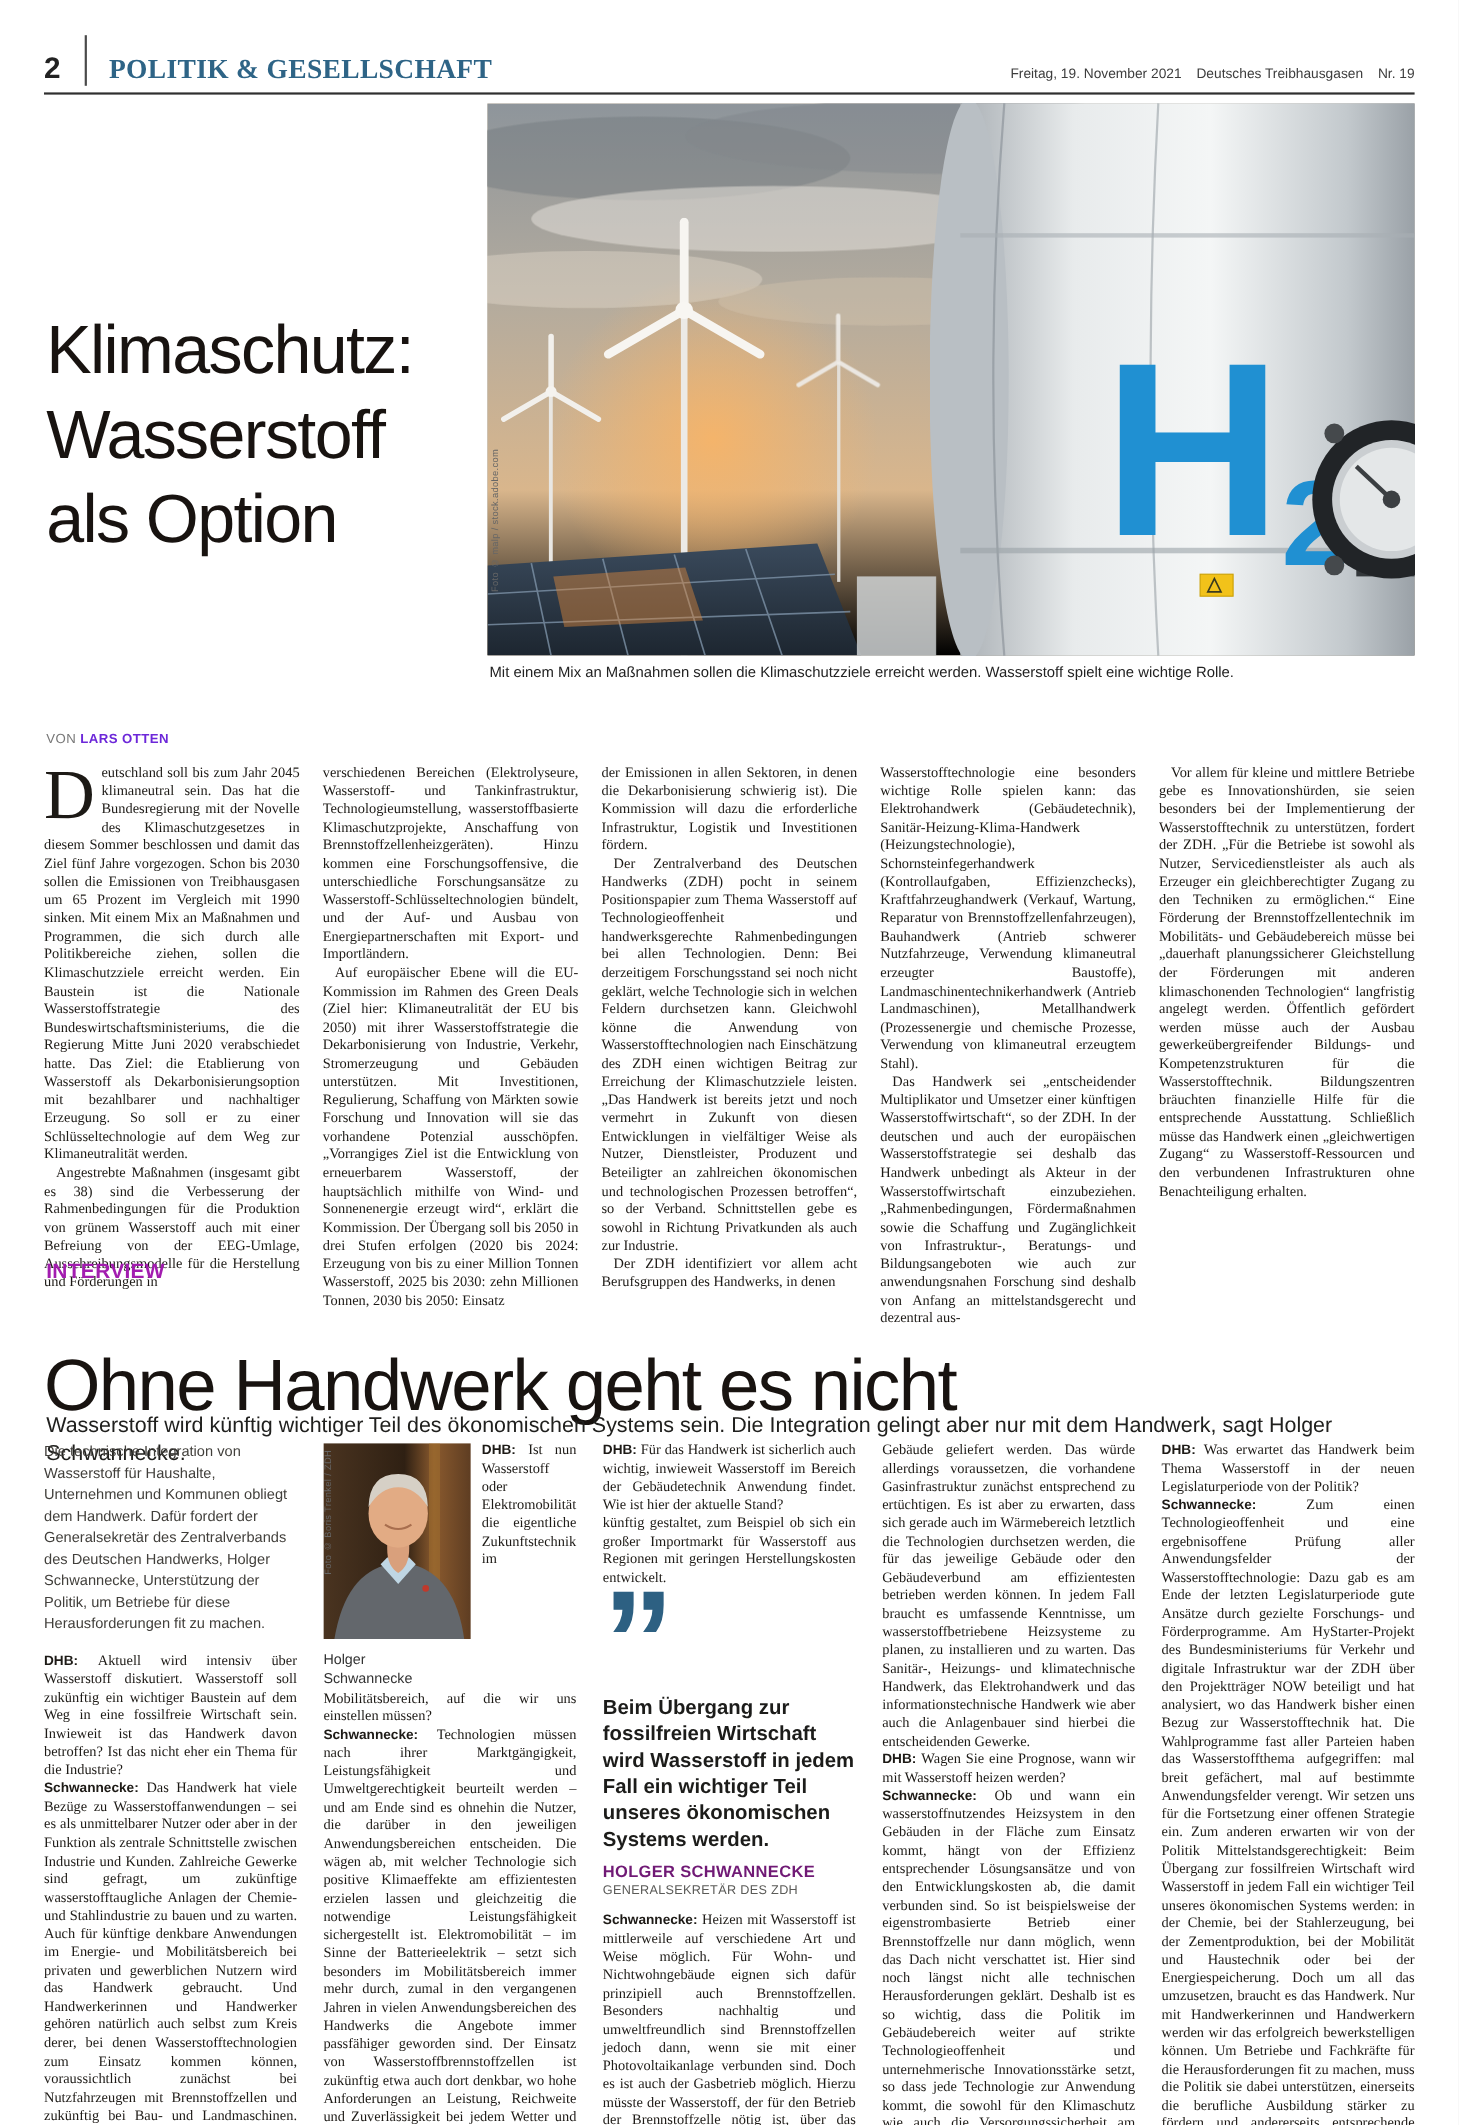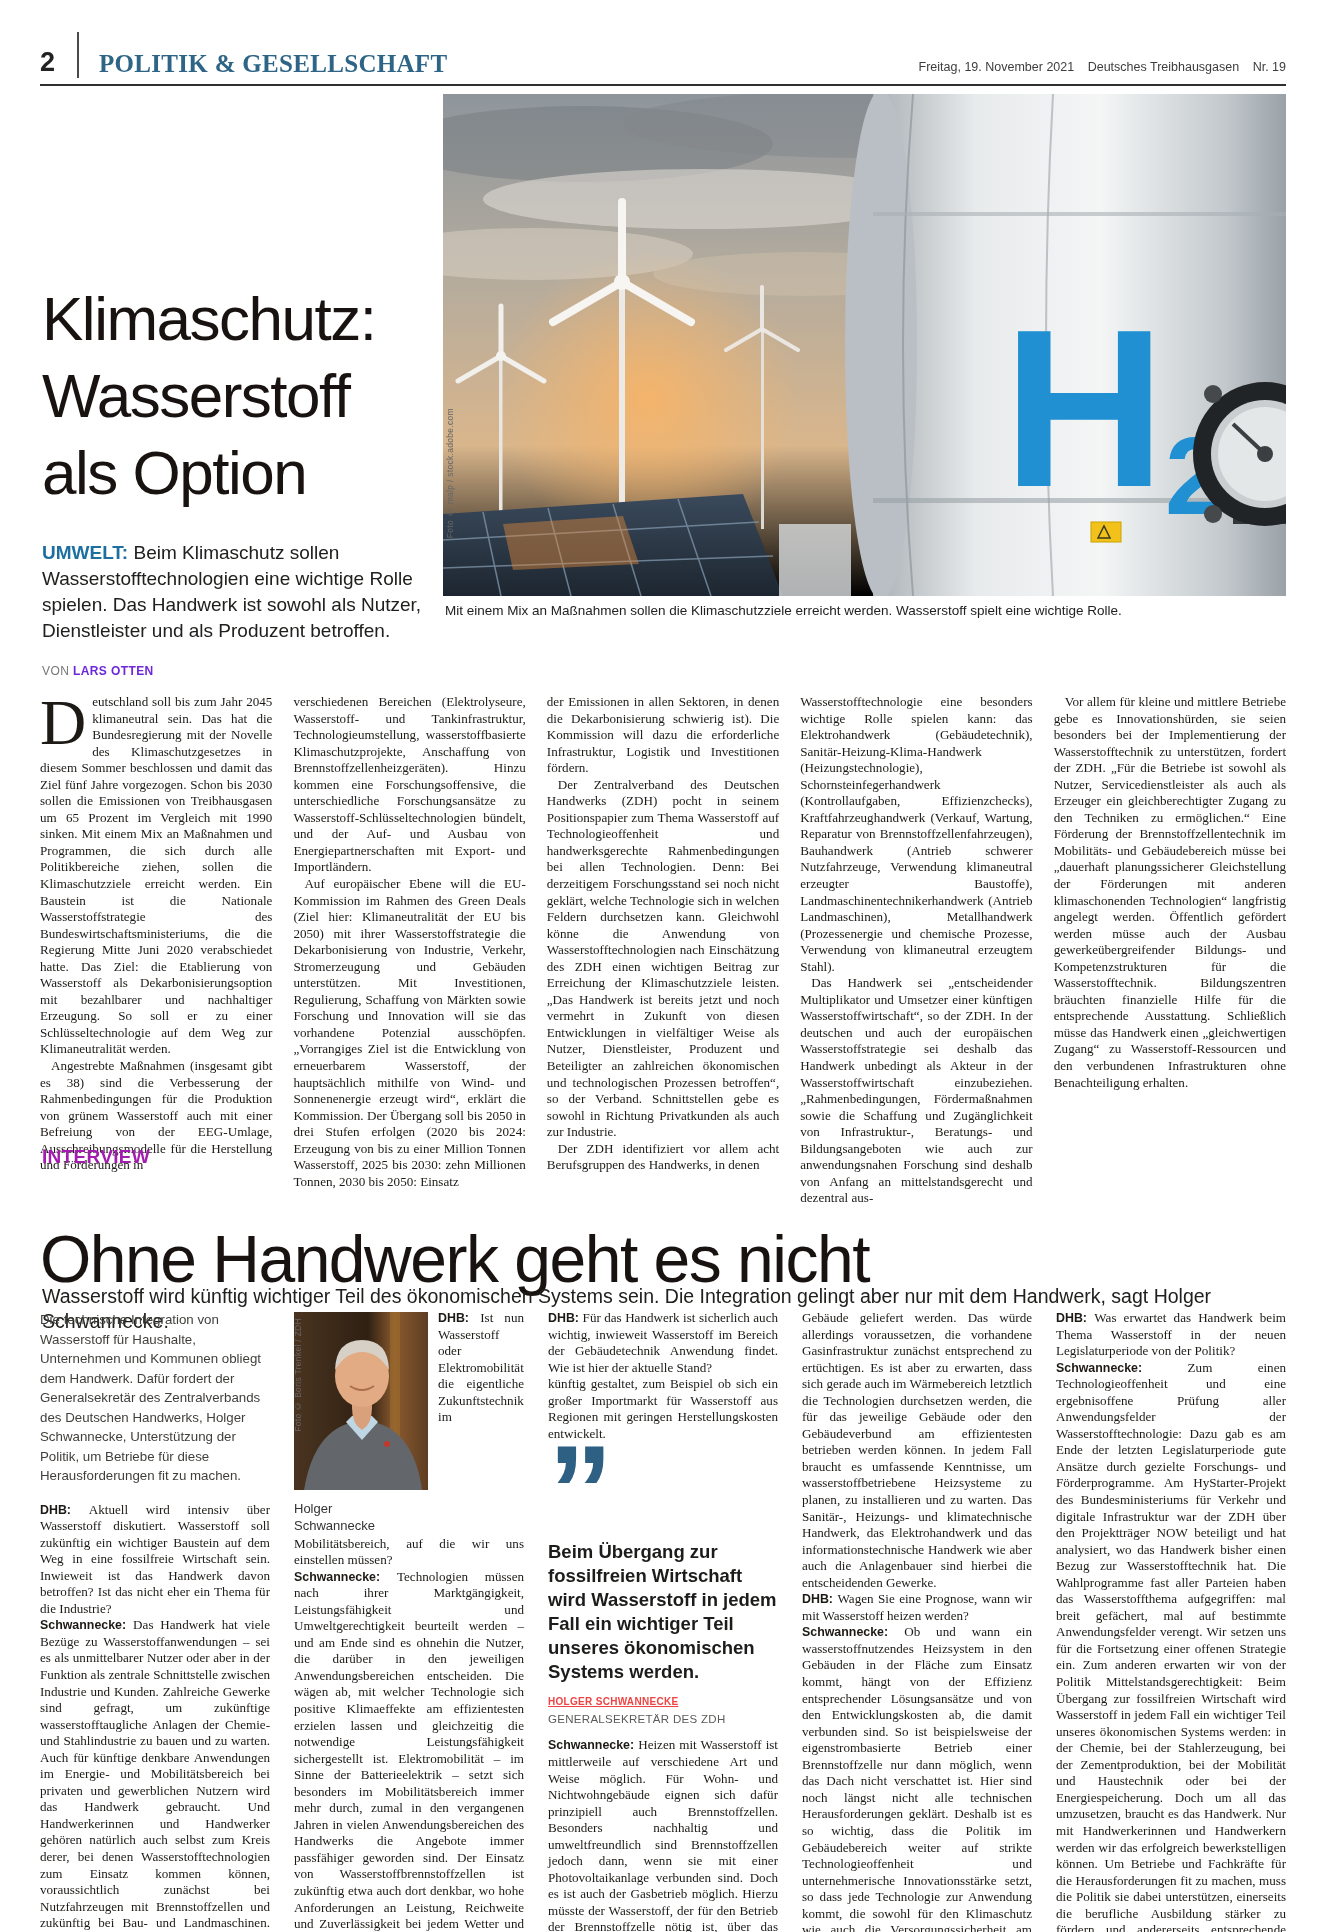--- a/index.html
+++ b/index.html
@@ -51,21 +51,21 @@
   
   .portrait-float{float:left;width:134px;margin:2px 10px 2px 0;}
   .portrait-cap{font-family:"Liberation Sans",sans-serif;font-size:13px;line-height:17px;color:#333;
                 text-align:left;margin-top:5px;}
   
   .pq{margin:14px 0 10px 0;text-align:left;}
   .pq-glyph{font-family:"Liberation Sans",sans-serif;font-weight:bold;font-size:130px;line-height:70px;
             color:#2d6082;display:block;height:84px;}
   .pq-text{font-family:"Liberation Sans",sans-serif;font-weight:bold;font-size:18.5px;line-height:24px;
            color:#1c1c1a;margin:0 0 10px 0;}
-  .pq-name{font-family:"Liberation Sans",sans-serif;font-weight:bold;font-size:10px;color:#ef4444;letter-spacing:.3px;text-decoration:underline;}
+  .pq-name{font-family:"Liberation Sans",sans-serif;font-weight:bold;font-size:15px;color:#701a75;letter-spacing:.3px;}
   .pq-role{font-family:"Liberation Sans",sans-serif;font-size:11.5px;color:#5b5b58;letter-spacing:.3px;}
 </style>
 </head>
 <body>
 
 <div id="page">
 
   <div class="hdr">
     <div class="hdr-num">2</div>
     <div class="hdr-div"></div>
@@ -76,23 +76,20 @@
       <span>Nr. 19</span>
     </div>
   </div>
   <div class="hdr-rule"></div>
 
   <h1 class="a1-head">
     <span>Klimaschutz:</span><br>
     <span>Wasserstoff</span><br>
     <span>als Option</span>
   </h1>
-  <div class="a1-lede">
-    <span class="lede-label">UMWELT:</span><span> Beim Klimaschutz sollen Wasserstofftechnologien eine wichtige Rolle spielen. Das Handwerk ist sowohl als Nutzer, Dienstleister und als Produzent betroffen.</span>
-  </div>
 
   <div class="hero">
     <svg width="843" height="502" viewBox="0 0 843 502">
       <defs>
         <linearGradient id="sky" x1="0" y1="0" x2="0" y2="1">
           <stop offset="0" stop-color="#8e959b"></stop>
             <stop offset="0.35" stop-color="#b3ab9e"></stop>
           <stop offset="0.7" stop-color="#d9b68c"></stop>
             <stop offset="1" stop-color="#e6c append79d" stop-opacity="1"></stop>
           <stop offset="1" stop-color="#e6c79d"></stop>

